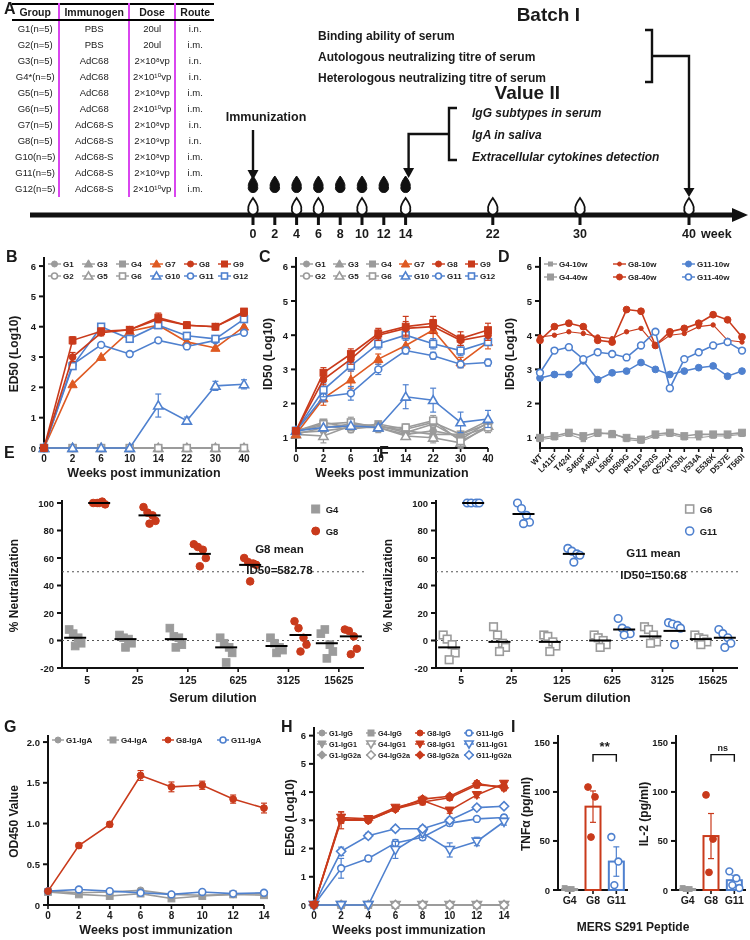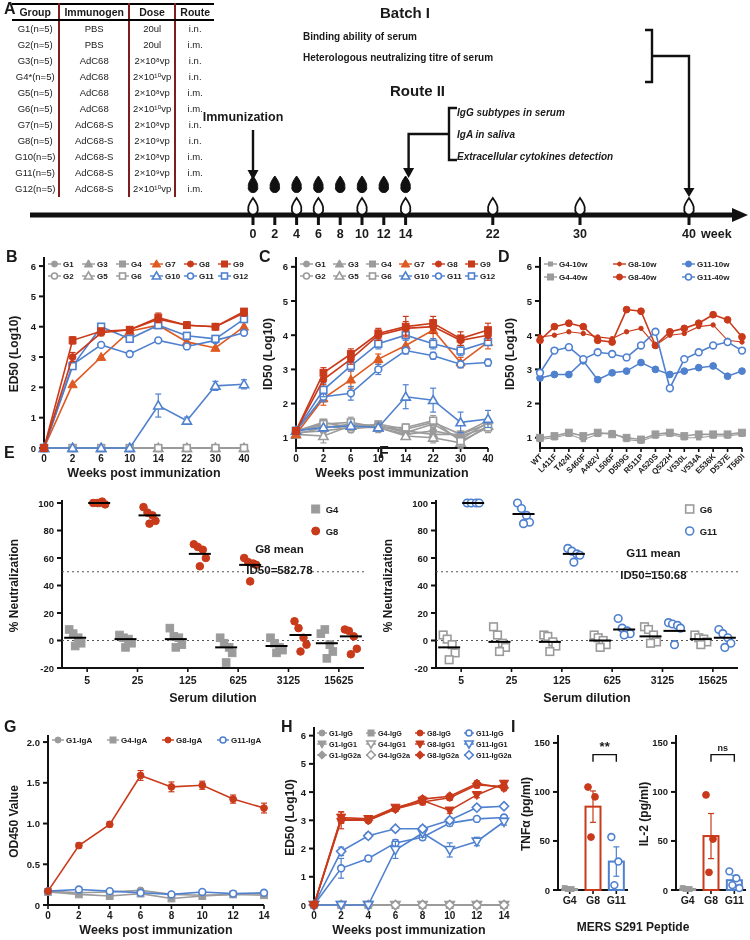--- a/index.html
+++ b/index.html
@@ -5,27 +5,27 @@
   html,body{margin:0;padding:0;background:#fff;}
   #figure{position:relative;width:750px;height:940px;background:#fff;overflow:hidden;
           font-family:"Liberation Sans","DejaVu Sans",sans-serif;color:#1a1a1a;}
   .plabel{position:absolute;font-size:16px;font-weight:bold;}
   svg{position:absolute;overflow:visible;}
   svg text{font-family:"Liberation Sans","DejaVu Sans",sans-serif;font-weight:bold;fill:#1a1a1a;}
   
   #tableA{position:absolute;left:12px;top:3px;border-collapse:collapse;border-top:2px solid #000;}
   #tableA th{font-size:10.5px;font-weight:bold;padding:1px 4px;border-bottom:2px solid #000;text-align:center;}
   #tableA td{font-size:9.5px;font-weight:normal;padding:0 3px;text-align:center;height:16px;line-height:16px;}
-  #tableA th+th, #tableA td+td{border-left:2px solid #7f1d1d;}
-  .batch-title{position:absolute;font-size:15px;font-weight:bold;text-align:left;}
-  .batch-item{font-size:10px;font-weight:bold;line-height:21px;white-space:nowrap;}
+  #tableA th+th, #tableA td+td{border-left:2px solid #d946ef;}
+  .batch-title{position:absolute;font-size:19px;font-weight:bold;text-align:right;}
+  .batch-item{font-size:12px;font-weight:bold;line-height:21px;white-space:nowrap;margin-left:15px;}
   #batch1-items{position:absolute;left:303px;top:26px;}
   #batch2-items{position:absolute;left:457px;top:102px;font-style:italic;}
   #batch2-items .batch-item{line-height:22px;}
-  #immunization{position:absolute;left:183px;top:110px;width:120px;text-align:center;
+  #immunization{position:absolute;left:206px;top:110px;width:120px;text-align:center;
                 font-size:12.5px;font-weight:bold;}
   #mers{position:absolute;left:520px;top:920px;width:226px;text-align:center;
         font-size:12px;font-weight:bold;}
 </style>
 </head>
 <body>
 
 <div id="figure">
 
   <table id="tableA">
@@ -103,24 +103,25 @@
           <td>AdC68-S</td>
           <td>2×10¹⁰vp</td>
           <td>i.m.</td>
         </tr>
       </tbody>
   </table>
 
   <div class="batch-title" style="left:380px;top:4px;width:200px;">Batch I</div>
   <div id="batch1-items">
     <div class="batch-item">Binding ability of serum</div>
+    <div class="batch-item">Autologous neutralizing titre of serum</div>
     <div class="batch-item">Heterologous neutralizing titre of serum</div>
   </div>
 
-  <div class="batch-title" style="left:390px;top:82px;width:170px;">Route II</div>
+  <div class="batch-title" style="left:390px;top:82px;width:170px;">Value II</div>
   <div id="batch2-items">
     <div class="batch-item">IgG subtypes in serum</div>
     <div class="batch-item">IgA in saliva</div>
     <div class="batch-item">Extracellular cytokines detection</div>
   </div>
 
   <div id="immunization">Immunization</div>
 
   <svg id="timeline" style="left:0;top:0;" width="750" height="250">
       <rect x="30" y="212.5" width="702" height="5" fill="#111"></rect>

